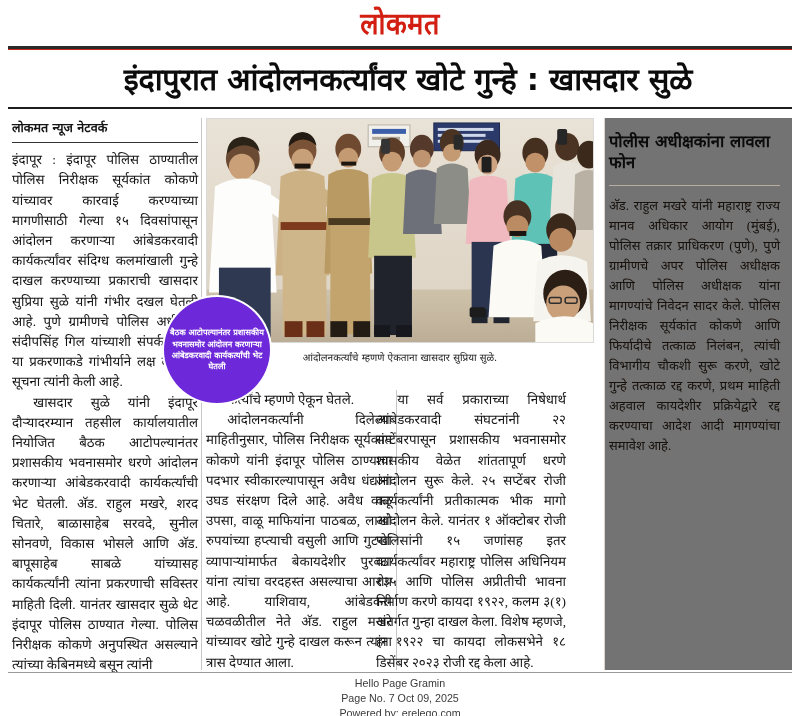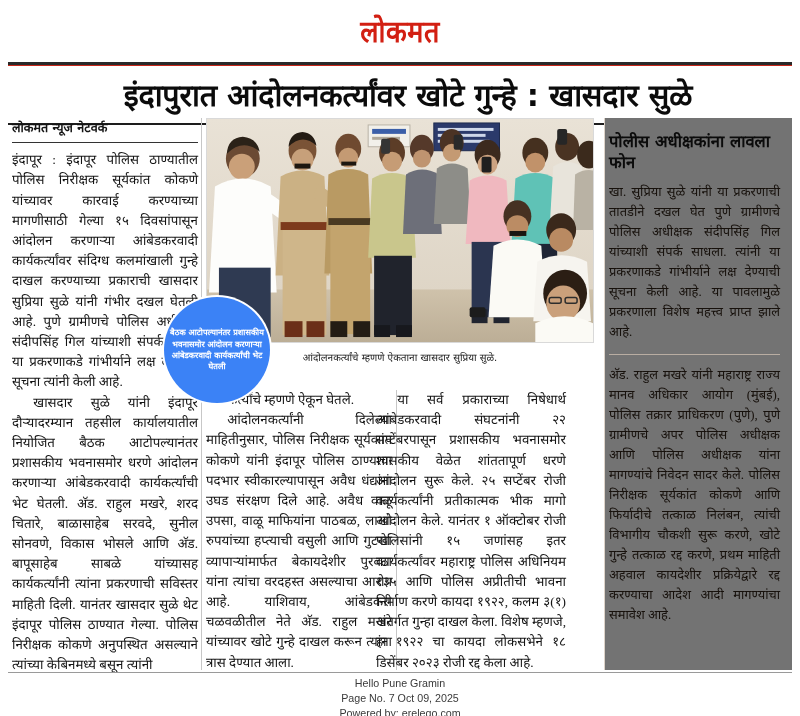--- a/index.html
+++ b/index.html
@@ -8,21 +8,21 @@
     background:#ffffff;
     font-family:"Liberation Serif","DejaVu Serif",serif;
     color:#111;
     overflow:hidden;
     position:relative;
   }
   .page{position:relative;width:800px;height:716px;box-sizing:border-box;}
 
   
   .masthead{
-    height:62px;display:flex;align-items:center;justify-content:center;
+    height:46px;display:flex;align-items:center;justify-content:center;
   }
   .logo{
     font-family:"DejaVu Sans","Liberation Sans",sans-serif;
     color:#d21f12;font-weight:700;font-size:27px;letter-spacing:.5px;
     line-height:1;transform:scaleY(1.12);
   }
   .rule-top{height:3px;background:#2a2a2a;margin:0 8px 0 8px;}
   .rule-top-red{height:1px;background:#c9271a;margin:0 8px;}
 
   
@@ -78,21 +78,21 @@
   .photo svg{display:block;width:100%;height:100%;}
   .caption{
     font-size:10px;text-align:center;padding:7px 4px 8px 4px;color:#1a1a1a;
     font-family:"DejaVu Sans","Liberation Sans",sans-serif;
   }
 
   
   .callout{
     position:absolute;left:164px;top:297px;width:106px;height:106px;
     border-radius:50%;
-    background:#3b82f6;
+    background:#6d28d9;
     color:#fff;
     display:flex;align-items:center;justify-content:center;text-align:center;
     font-family:"DejaVu Sans","Liberation Sans",sans-serif;
     font-weight:700;
     font-size:8.1px;line-height:1.42;
     padding:6px;box-sizing:border-box;
     z-index:5;
     box-shadow:0 0 0 2px #fff;
   }
 
@@ -262,25 +262,24 @@
 
     <div class="col c3" style="top:272px;">
       <p class="para">या सर्व प्रकाराच्या निषेधार्थ आंबेडकरवादी संघटनांनी २२ सप्टेंबरपासून प्रशासकीय भवनासमोर शासकीय वेळेत शांततापूर्ण धरणे आंदोलन सुरू केले. २५ सप्टेंबर रोजी कार्यकर्त्यांनी प्रतीकात्मक भीक मागो आंदोलन केले. यानंतर १ ऑक्टोबर रोजी पोलिसांनी १५ जणांसह इतर कार्यकर्त्यांवर महाराष्ट्र पोलिस अधिनियम १३५ आणि पोलिस अप्रीतीची भावना निर्माण करणे कायदा १९२२, कलम ३(१) अंतर्गत गुन्हा दाखल केला. विशेष म्हणजे, हा १९२२ चा कायदा लोकसभेने १८ डिसेंबर २०२३ रोजी रद्द केला आहे.</p>
     </div>
   </div>
 
   <div class="callout">बैठक आटोपल्यानंतर प्रशासकीय भवनासमोर आंदोलन करणाऱ्या आंबेडकरवादी कार्यकर्त्यांची भेट घेतली</div>
 
   <div class="sidebar">
     <div class="side-head">पोलीस अधीक्षकांना लावला फोन</div>
-    <div class="side-body">खा. सुप्रिया सुळे यांनी या प्रकरणाची तातडीने दखल घेत पुणे ग्रामीणचे पोलिस अधीक्षक संदीपसिंह गिल यांच्याशी संपर्क साधला. त्यांनी या प्रकरणाकडे गांभीर्याने लक्ष देण्याची सूचना केली आहे. या पावलामुळे प्रकरणाला विशेष महत्त्व प्राप्त झाले आहे.</div>
     <div class="side-rule"></div>
     <div class="side-body">अ‍ॅड. राहुल मखरे यांनी महाराष्ट्र राज्य मानव अधिकार आयोग (मुंबई), पोलिस तक्रार प्राधिकरण (पुणे), पुणे ग्रामीणचे अपर पोलिस अधीक्षक आणि पोलिस अधीक्षक यांना मागण्यांचे निवेदन सादर केले. पोलिस निरीक्षक सूर्यकांत कोकणे आणि फिर्यादीचे तत्काळ निलंबन, त्यांची विभागीय चौकशी सुरू करणे, खोटे गुन्हे तत्काळ रद्द करणे, प्रथम माहिती अहवाल कायदेशीर प्रक्रियेद्वारे रद्द करण्याचा आदेश आदी मागण्यांचा समावेश आहे.</div>
   </div>
 
   <div class="footer-rule"></div>
   <div class="footer">
-    <div>Hello Pune Gramin</div>
+    <div>Hello Page Gramin</div>
     <div>Page No. 7    Oct 09, 2025</div>
     <div>Powered by: erelego.com</div>
   </div>
 
 </div>
 
 </body></html>

